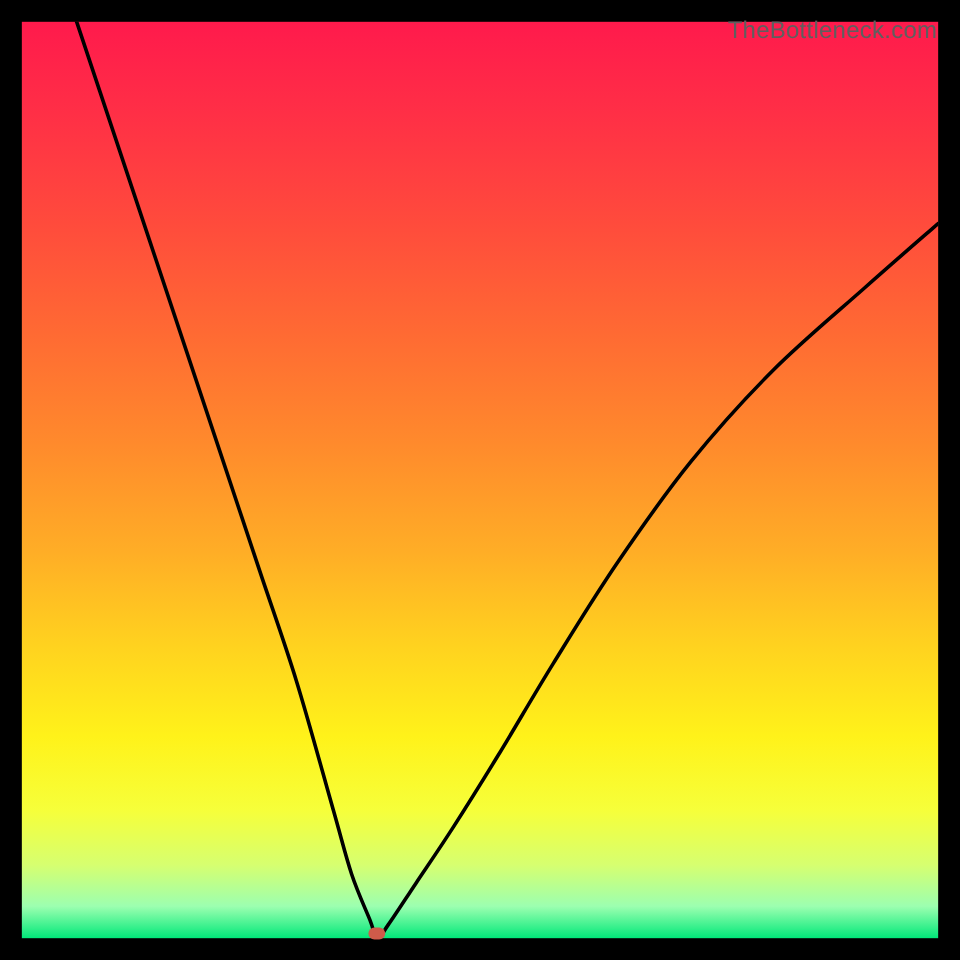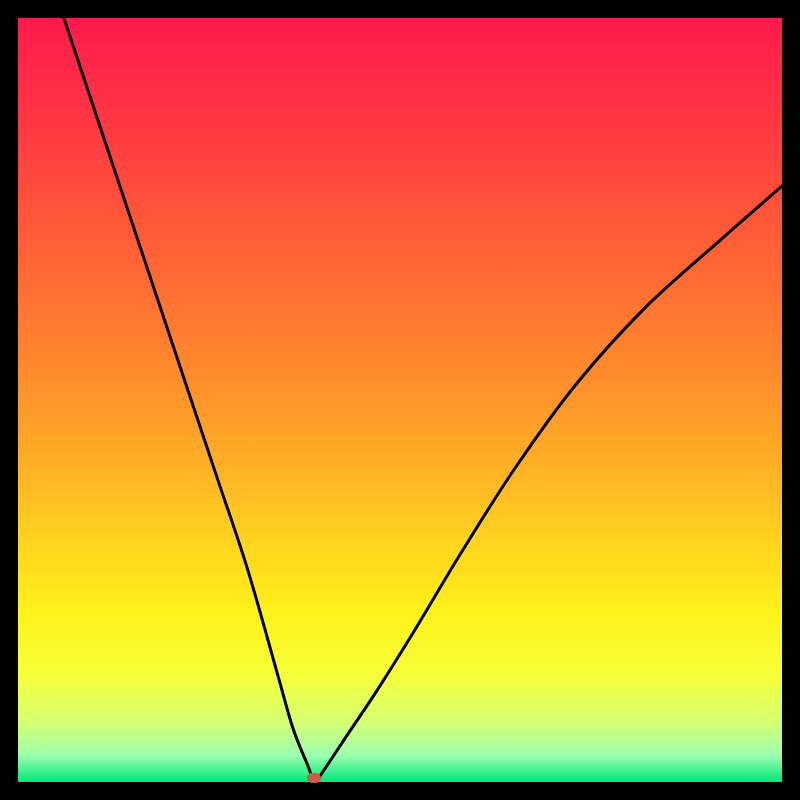--- a/index.html
+++ b/index.html
@@ -76,13 +76,14 @@
     </defs>
     <rect x="0" y="0" width="764" height="764" fill="url(#bg-grad)"></rect>
   </svg>
 
   <svg class="curve" viewBox="0 0 764 764" preserveAspectRatio="none">
     <path id="curve-path" fill="none" stroke="#000000" stroke-width="3" stroke-linecap="round" stroke-linejoin="round" d="M 45.839999999999996 0 C 50.93333333333333 15.279999999999992, 66.21333333333334 61.11999999999995, 76.4 91.67999999999995 C 86.58666666666667 122.23999999999995, 96.77333333333334 152.8, 106.96000000000001 183.36 C 117.14666666666668 213.92000000000002, 127.33333333333331 244.47999999999996, 137.51999999999998 275.03999999999996 C 147.70666666666665 305.59999999999997, 157.89333333333335 336.15999999999997, 168.08 366.71999999999997 C 178.26666666666668 397.28, 188.45333333333335 427.84, 198.64000000000001 458.4 C 208.82666666666668 488.96, 219.01333333333332 516.9733333333332, 229.2 550.0799999999999 C 239.38666666666666 583.1866666666666, 252.12 630.3, 259.76 657.04 C 267.4 683.78, 269.9466666666666 695.24, 275.03999999999996 710.52 C 280.1333333333333 725.8, 286.75466666666665 739.8066666666667, 290.32 748.72 C 293.88533333333334 757.6333333333333, 293.8853333333333 763.3633333333333, 296.43199999999996 764 C 298.97866666666664 764.6366666666667, 300.252 760.18, 305.6 752.54 C 310.94800000000004 744.9, 319.6066666666667 731.53, 328.52 718.16 C 337.4333333333333 704.79, 347.62 690.1466666666668, 359.08 672.32 C 370.53999999999996 654.4933333333333, 383.27333333333337 634.1200000000001, 397.28000000000003 611.2 C 411.2866666666667 588.28, 426.5666666666666 561.54, 443.11999999999995 534.8 C 459.6733333333333 508.05999999999995, 477.5 478.7733333333333, 496.6 450.76 C 515.7 422.74666666666667, 536.0733333333334 393.46, 557.72 366.71999999999997 C 579.3666666666667 339.97999999999996, 602.2866666666666 314.5133333333333, 626.48 290.32 C 650.6733333333334 266.12666666666667, 679.96 241.9333333333334, 702.88 221.56000000000006 C 725.8 201.18666666666672, 753.8133333333333 176.99333333333328, 764 168.07999999999993"></path>
   </svg>
 
   <div class="marker" id="min-marker" style="left: 296px; top: 760px; background: rgb(207, 91, 74);"></div>
 
+  <div class="watermark">TheBottleneck.com</div>
 </div>
 
 </body></html>

